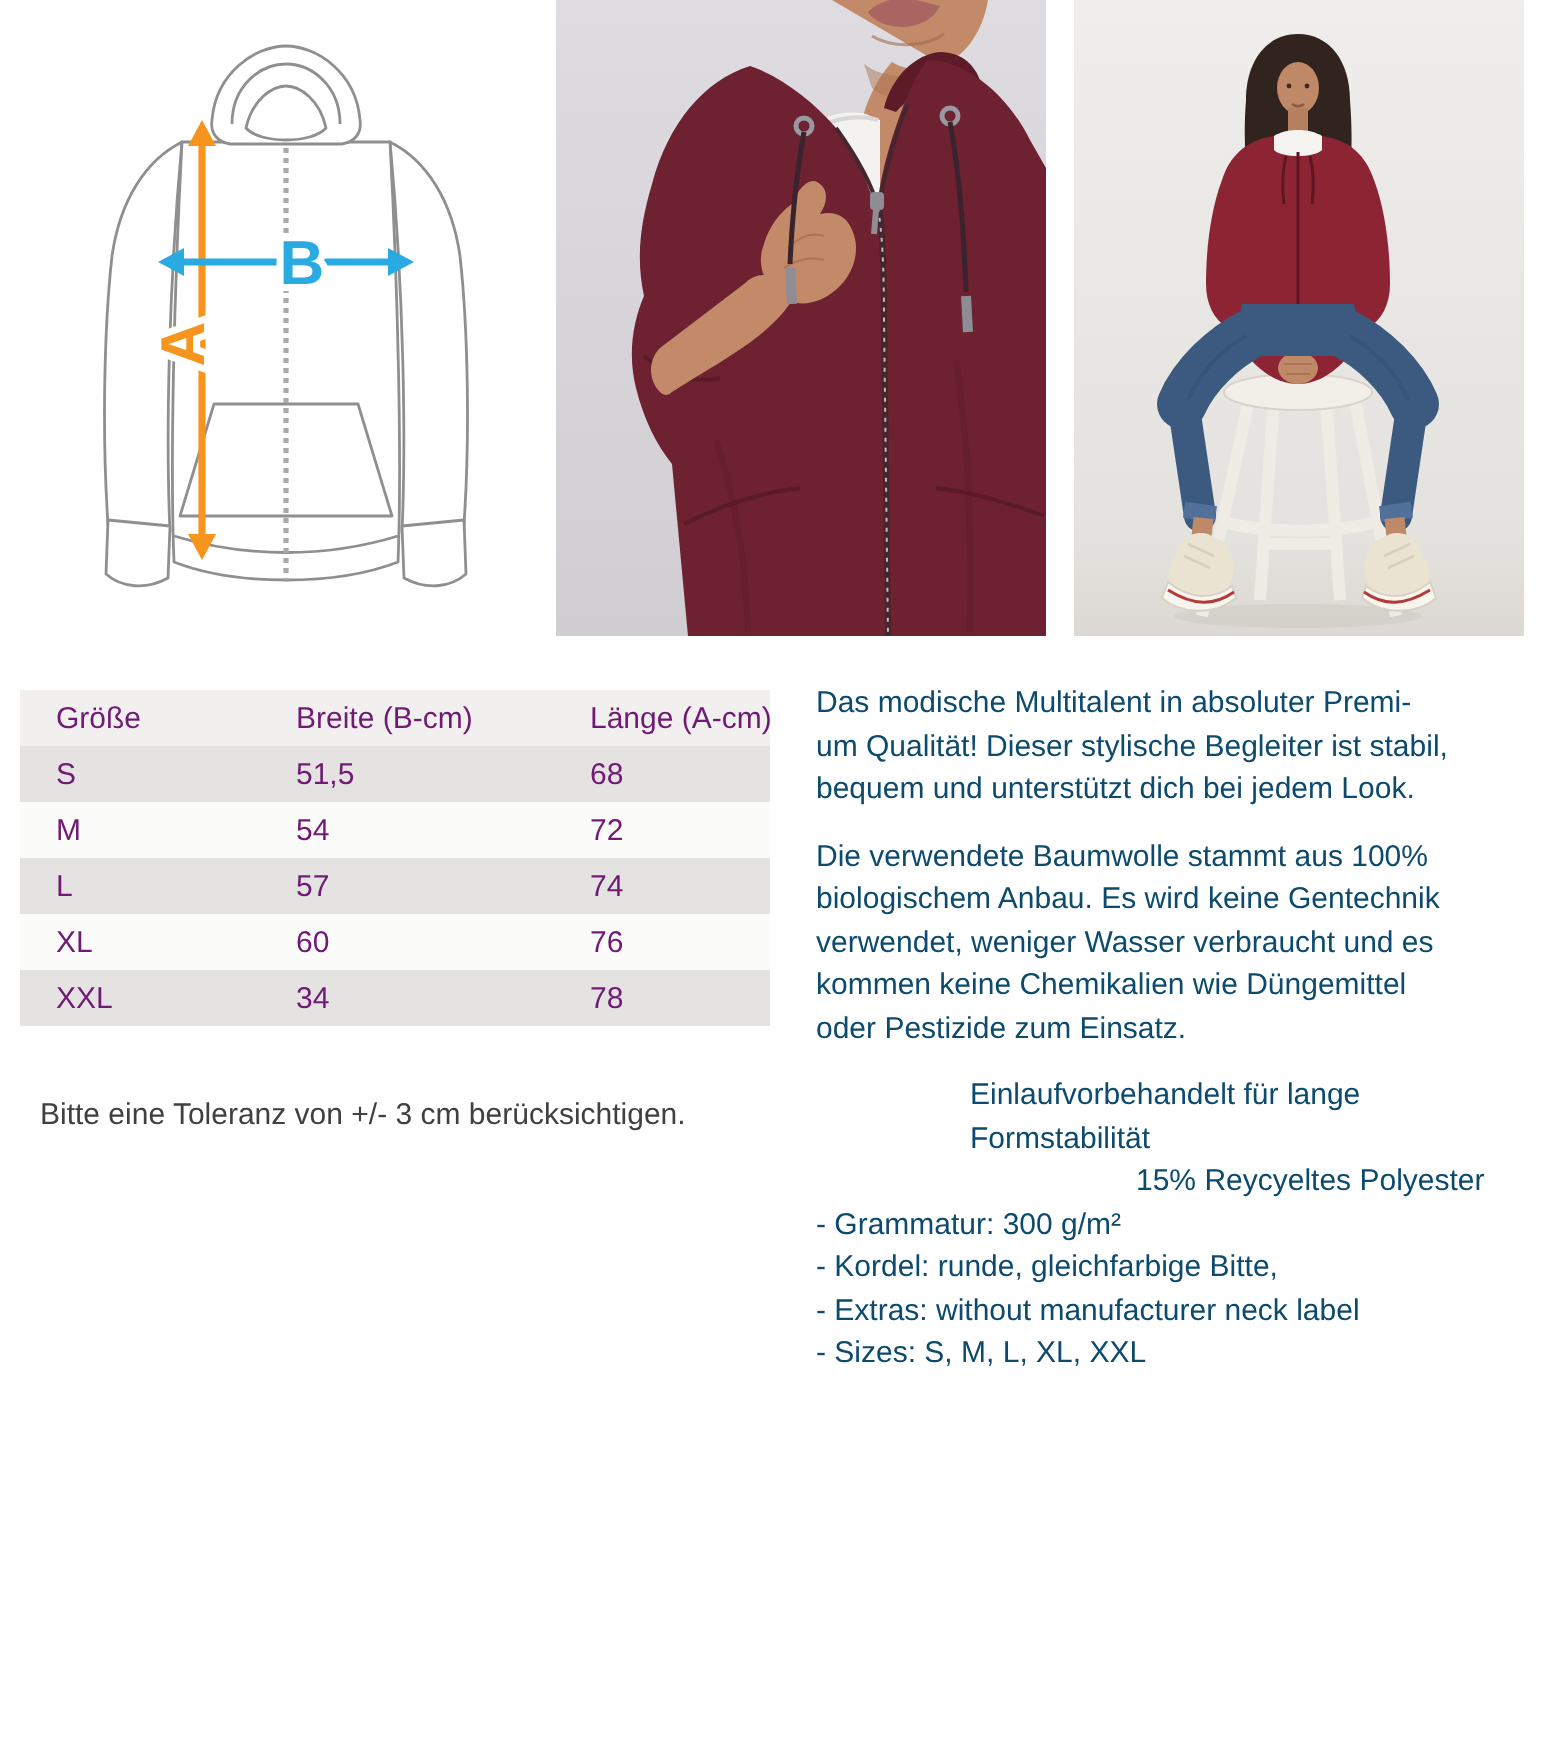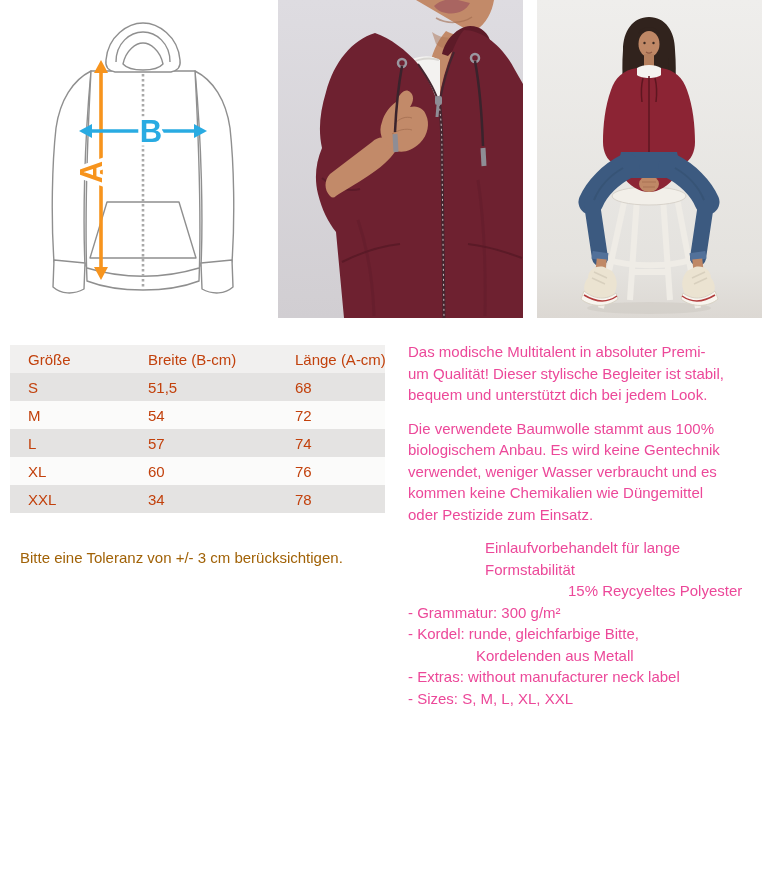--- a/index.html
+++ b/index.html
@@ -8,31 +8,31 @@
   .page { position:relative; width:777px; height:873px; background:#ffffff; overflow:hidden; }
 
   
   .diagram { position:absolute; left:28px; top:16px; width:230px; height:292px; }
   .photo { position:absolute; top:0; height:318px; overflow:hidden; }
   .photo-mid { left:278px; width:245px; }
   .photo-right { left:537px; width:225px; }
   .photo svg, .diagram svg { display:block; width:100%; height:100%; }
 
   
-  .size-table { position:absolute; left:10px; top:345px; width:375px; border-collapse:collapse; table-layout:fixed; font-size:15px; color:#c2410c; }
+  .size-table { position:absolute; left:10px; top:345px; width:375px; border-collapse:collapse; table-layout:fixed; font-size:15px; color:#701a75; }
   .size-table col.c1{width:120px} .size-table col.c2{width:147px} .size-table col.c3{width:108px}
   .size-table th, .size-table td { font-weight:400; text-align:left; padding:0 0 0 18px; height:28px; white-space:nowrap; overflow:hidden; }
   .size-table thead tr { background:#f1f0ef; }
   .size-table tbody tr:nth-child(odd) { background:#e4e3e2; }
   .size-table tbody tr:nth-child(even) { background:#fbfbfa; }
 
-  .tolerance { position:absolute; left:20px; top:549px; width:370px; font-size:15px; color:#a16207; }
+  .tolerance { position:absolute; left:20px; top:549px; width:370px; font-size:15px; color:#404040; }
 
   
-  .desc { position:absolute; left:408px; top:341px; width:362px; font-size:15px; line-height:21.5px; color:#ec4899; }
+  .desc { position:absolute; left:408px; top:341px; width:362px; font-size:15px; line-height:21.5px; color:#0c4a6e; }
   .desc p { white-space:pre-line; margin:0 0 12px 0; }
   .spec .line { white-space:nowrap; }
   .spec .ind0 { padding-left:0; }
   .spec .ind1 { padding-left:77px; }
   .spec .ind2 { padding-left:160px; }
   .spec .ind3 { padding-left:68px; }
 </style>
 </head>
 <body>
 
@@ -251,19 +251,18 @@
 biologischem Anbau. Es wird keine Gentechnik
 verwendet, weniger Wasser verbraucht und es
 kommen keine Chemikalien wie Düngemittel
 oder Pestizide zum Einsatz.</p>
     <div class="spec">
       <div class="line ind1">Einlaufvorbehandelt für lange</div>
       <div class="line ind1">Formstabilität</div>
       <div class="line ind2">15% Reycyeltes Polyester</div>
       <div class="line ind0">- Grammatur: 300 g/m²</div>
       <div class="line ind0">- Kordel: runde, gleichfarbige Bitte,</div>
-      <div class="line ind3">Kordelenden aus Metall</div>
       <div class="line ind0">- Extras: without manufacturer neck label</div>
       <div class="line ind0">- Sizes: S, M, L, XL, XXL</div>
     </div>
   </div>
 
 </div>
 
 </body></html>

